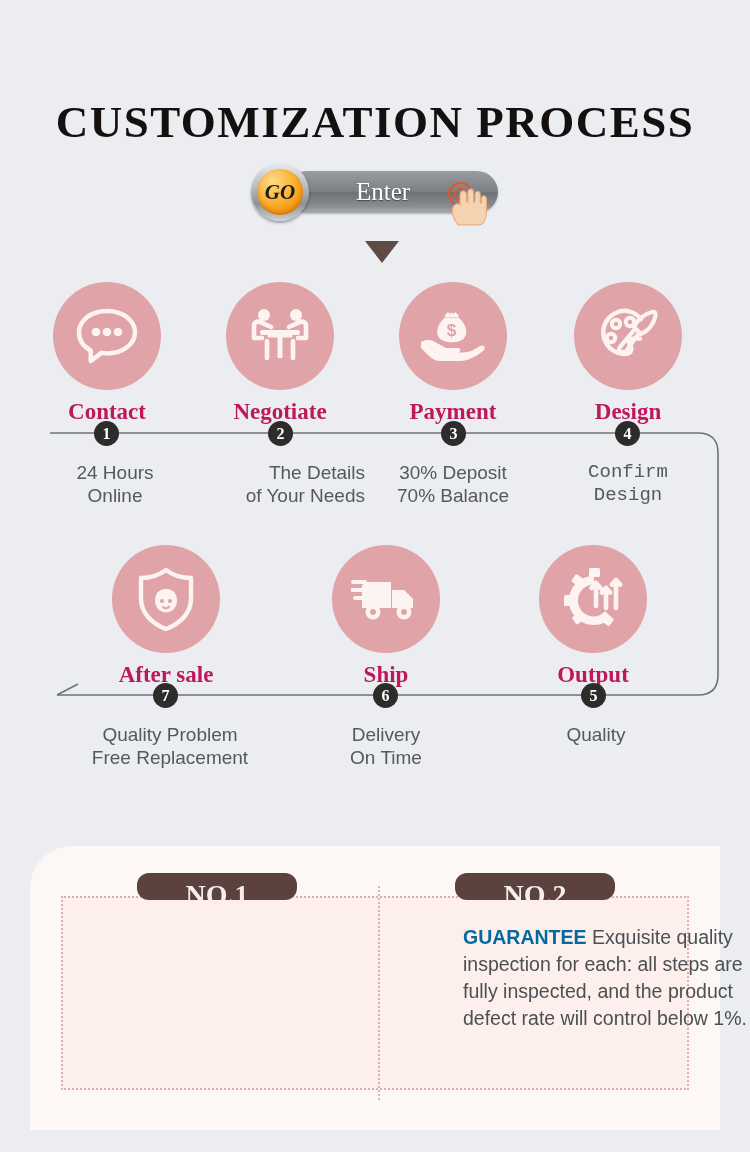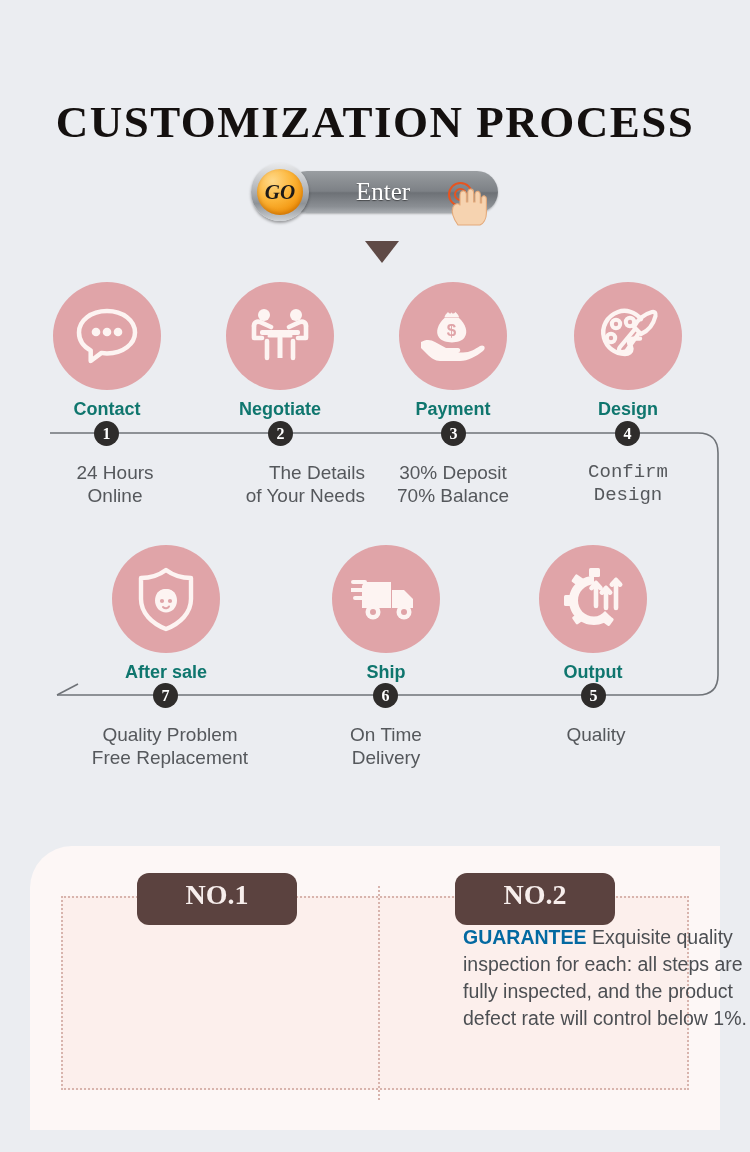--- a/index.html
+++ b/index.html
@@ -84,22 +84,22 @@
 
   .step{position:absolute;text-align:center;}
   .circle{
     width:108px;height:108px;border-radius:50%;
     background:#e0a4a8;
     margin:0 auto;
     display:flex;align-items:center;justify-content:center;
   }
   .circle svg{display:block;}
   .step-title{
-    font-family:Liberation Sans, sans-serif;
-    font-weight:700;font-size:18px;color:#0f766e;
+    font-family:Liberation Serif, serif;
+    font-weight:700;font-size:23px;color:#be185d;
     margin-top:9px;white-space:nowrap;
   }
   .step-desc{
     font-family:"Liberation Sans", sans-serif;
     font-size:19px;color:#55585c;line-height:23px;
     white-space:nowrap;margin-top:0;
   }
 
   
   .conn{position:absolute;left:0;top:0;width:750px;height:1152px;pointer-events:none;}
@@ -120,21 +120,21 @@
     position:absolute;left:31px;top:50px;width:628px;height:194px;
     background:#fcefec;
     border:2px dotted #d8b4ad;
     box-sizing:border-box;
   }
   .dotted-div{
     position:absolute;left:348px;top:40px;width:0;height:214px;
     border-left:2px dotted #d8b4ad;
   }
   .no-tag{
-    position:absolute;top:27px;height:52px;width:160px;
+    position:absolute;top:27px;height:27px;width:160px;
     background:#5b423f;border-radius:12px;
     font-family:"Liberation Serif", serif;font-weight:700;
     font-size:28px;color:#f7eeec;line-height:44px;text-align:center;
   }
   .no1{left:107px;}
   .no2{left:425px;}
   .blurb{
     position:absolute;top:78px;width:296px;
     font-family:"Liberation Sans", sans-serif;
     font-size:19.5px;line-height:27px;color:#4c4f53;
@@ -313,22 +313,22 @@
 
 <div class="badge" style="left: 153px; top: 683px; background: rgb(46, 44, 43);">7</div>
 <div class="badge" style="left: 373px; top: 683px; background: rgb(46, 44, 43);">6</div>
 <div class="badge" style="left: 581px; top: 683px; background: rgb(46, 44, 43);">5</div>
 
 <div class="step-desc" style="position:absolute;left:66px;top:723px;width:208px;text-align:center;">
   <div>Quality Problem</div>
   <div>Free Replacement</div>
 </div>
 <div class="step-desc" style="position:absolute;left:301px;top:723px;width:170px;text-align:center;">
+  <div>Delivery</div>
   <div>On Time</div>
-  <div>Delivery</div>
 </div>
 <div class="step-desc" style="position:absolute;left:498px;top:723px;width:196px;text-align:center;">
   <div>Quality</div>
 </div>
 
 <div class="card">
   <div class="dotted-box"></div>
   <div class="dotted-div"></div>
 
   <div class="no-tag no1" style="background: rgb(91, 66, 63);">NO.1</div>

